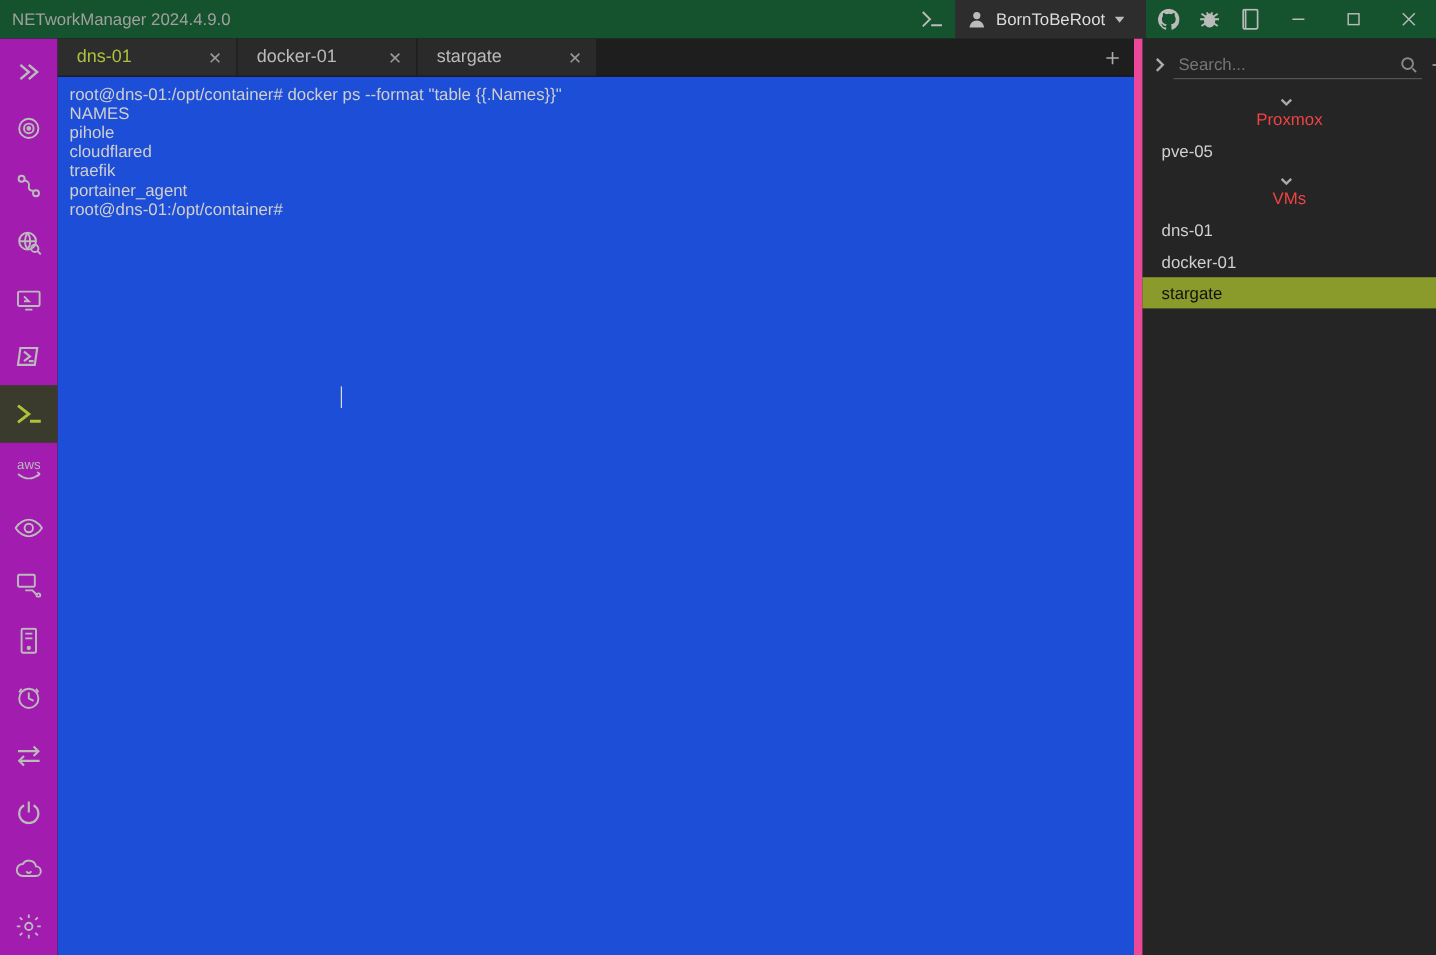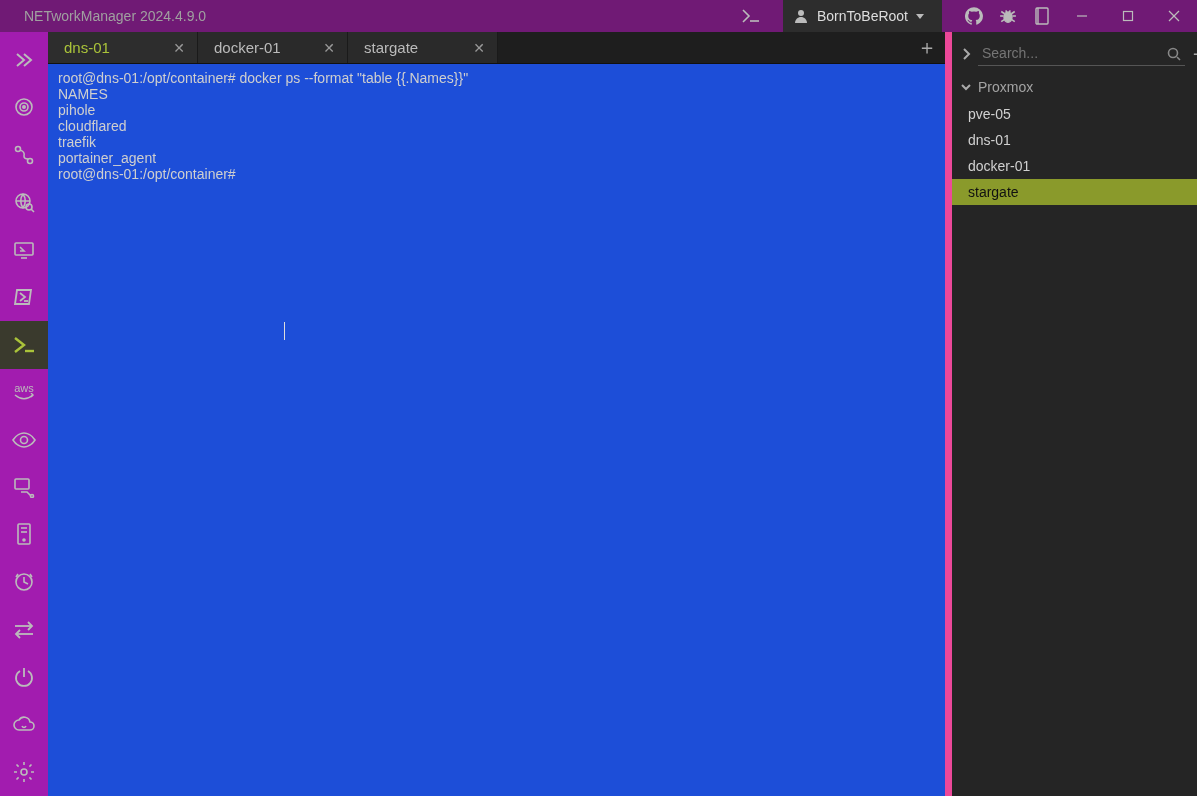--- a/index.html
+++ b/index.html
@@ -8,41 +8,41 @@
     background: #1e1e1e;
     font-family: "Segoe UI", sans-serif;
     color: #c0c0c0;
     display: flex;
     flex-direction: column;
   }
 
   
   .titlebar {
     height: 32px;
-    background: #701a75;
+    background: #14532d;
     display: flex;
     align-items: center;
-    padding-left: 24px;
+    padding-left: 10px;
     font-size: 14px;
   }
   .titlebar .title { color: #a0a0a0; flex: 0 0 auto; }
   .titlebar .spacer { flex: 1 1 auto; }
   .titlebar .tbicon {
     width: 34px; height: 32px;
     display: flex; align-items: center; justify-content: center;
     color: #b0b0b0; cursor: pointer;
   }
   .titlebar .profile {
     display: flex; align-items: center;
     background: #2d2d2d;
     padding: 0 10px;
     height: 32px;
     color: #ddd;
     cursor: pointer;
-    margin: 0 15px;
+    margin: 0 2px;
     font-size: 14px;
   }
   .titlebar .profile svg { margin-right: 8px; }
   .titlebar .profile .caret { margin-left: 8px; }
   .winbtn { width: 46px; height: 32px; display:flex;align-items:center;justify-content:center;cursor:pointer;color:#b0b0b0;}
 
   
   .app-body { flex: 1 1 auto; display: flex; overflow: hidden; }
 
   
@@ -135,21 +135,21 @@
     padding: 4px 22px 4px 4px;
     outline:none;
   }
   .rightpanel .searchrow .searchicon {
     position:relative; margin-left:-24px; color:#888; pointer-events:none;
   }
   .rightpanel .searchrow .add { color:#aaa; font-size:20px; cursor:pointer; padding:0 2px;}
   .treegroup {
     display:flex; align-items:center;
     padding: 6px 8px;
-    color:#a3a3a3; font-size:14px; cursor:pointer;
+    color:#ef4444; font-size:14px; cursor:pointer;flex-direction:column;
   }
   .treegroup svg { margin-right:6px; }
   .treeitem {
     padding: 5px 8px 5px 16px;
     color:#d0d0d0; font-size:14px; cursor:pointer;
   }
   .treeitem.selected { background:#8a9a2b; color:#111; }
 
   svg { display:block; }
 </style>
@@ -385,18 +385,24 @@
     </div>
 
     <div class="treegroup">
       <svg width="12" height="12" viewBox="0 0 12 12" fill="none" stroke="#aaa" stroke-width="2">
           <polyline points="2,4 6,8 10,4"></polyline>
         </svg>
       <span>Proxmox</span>
     </div>
     <div class="treeitem">pve-05</div>
 
+    <div class="treegroup">
+      <svg width="12" height="12" viewBox="0 0 12 12" fill="none" stroke="#aaa" stroke-width="2">
+          <polyline points="2,4 6,8 10,4"></polyline>
+        </svg>
+      <span>VMs</span>
+    </div>
     <div class="treeitem">dns-01</div>
     <div class="treeitem">docker-01</div>
     <div class="treeitem selected">stargate</div>
   </div>
 
 </div>
 
 </body></html>

